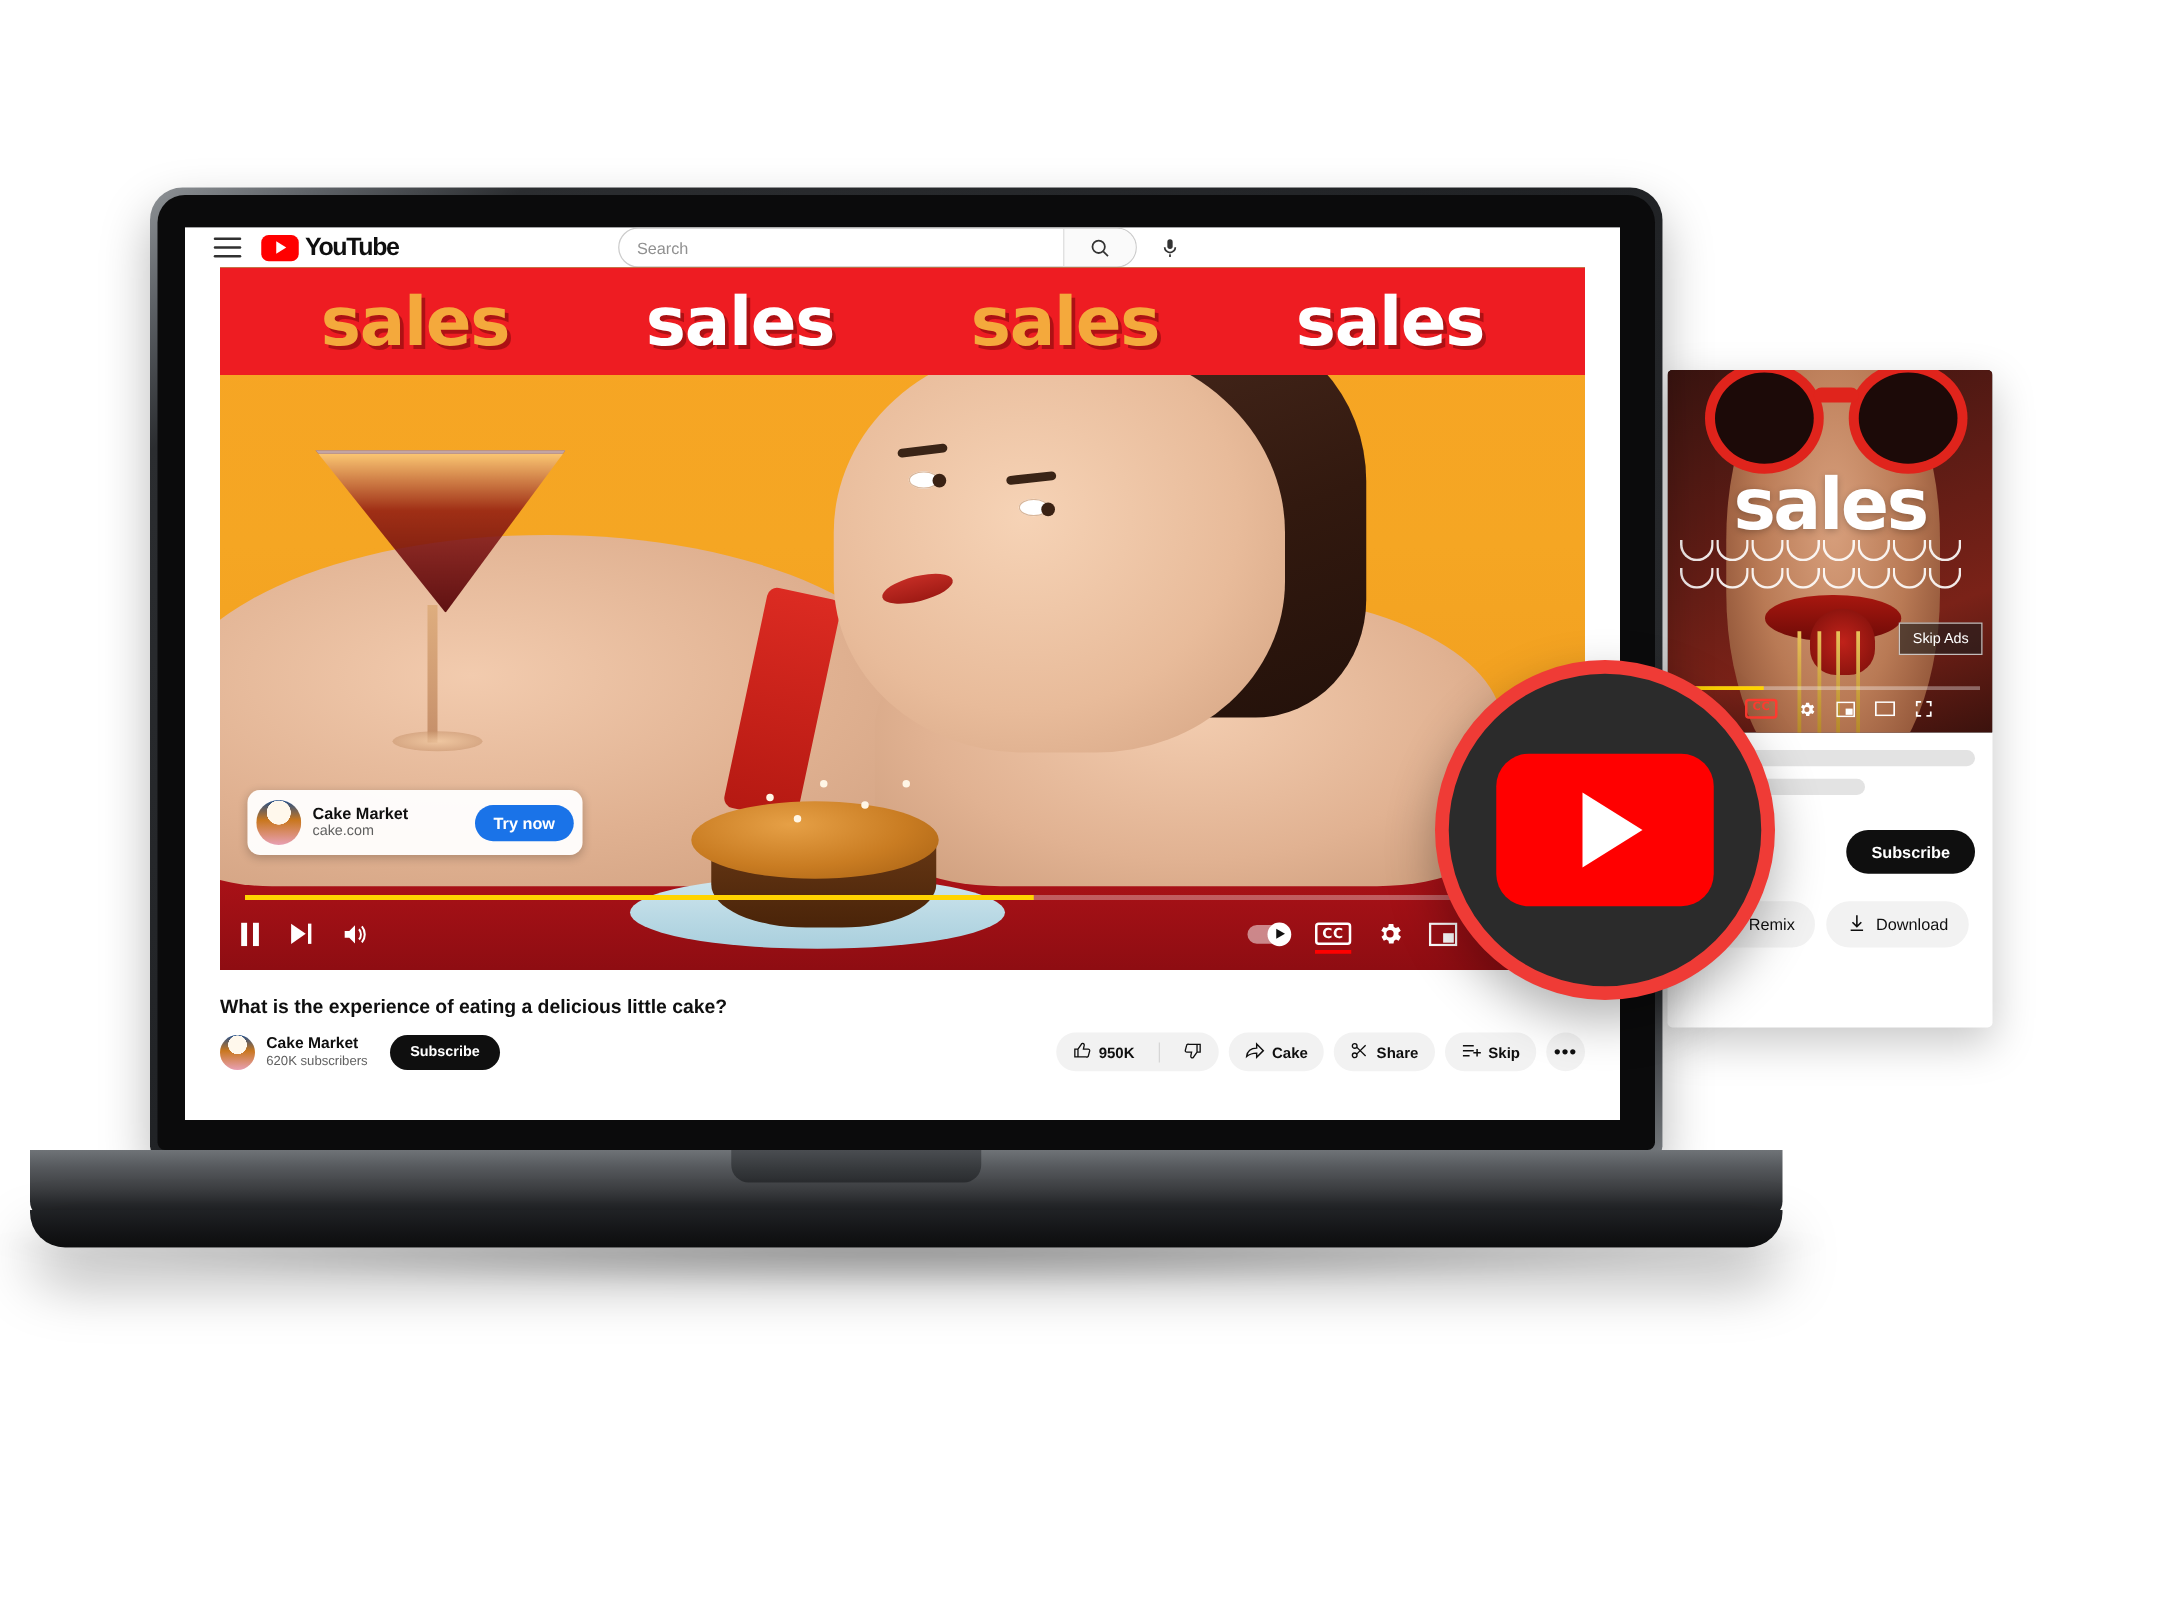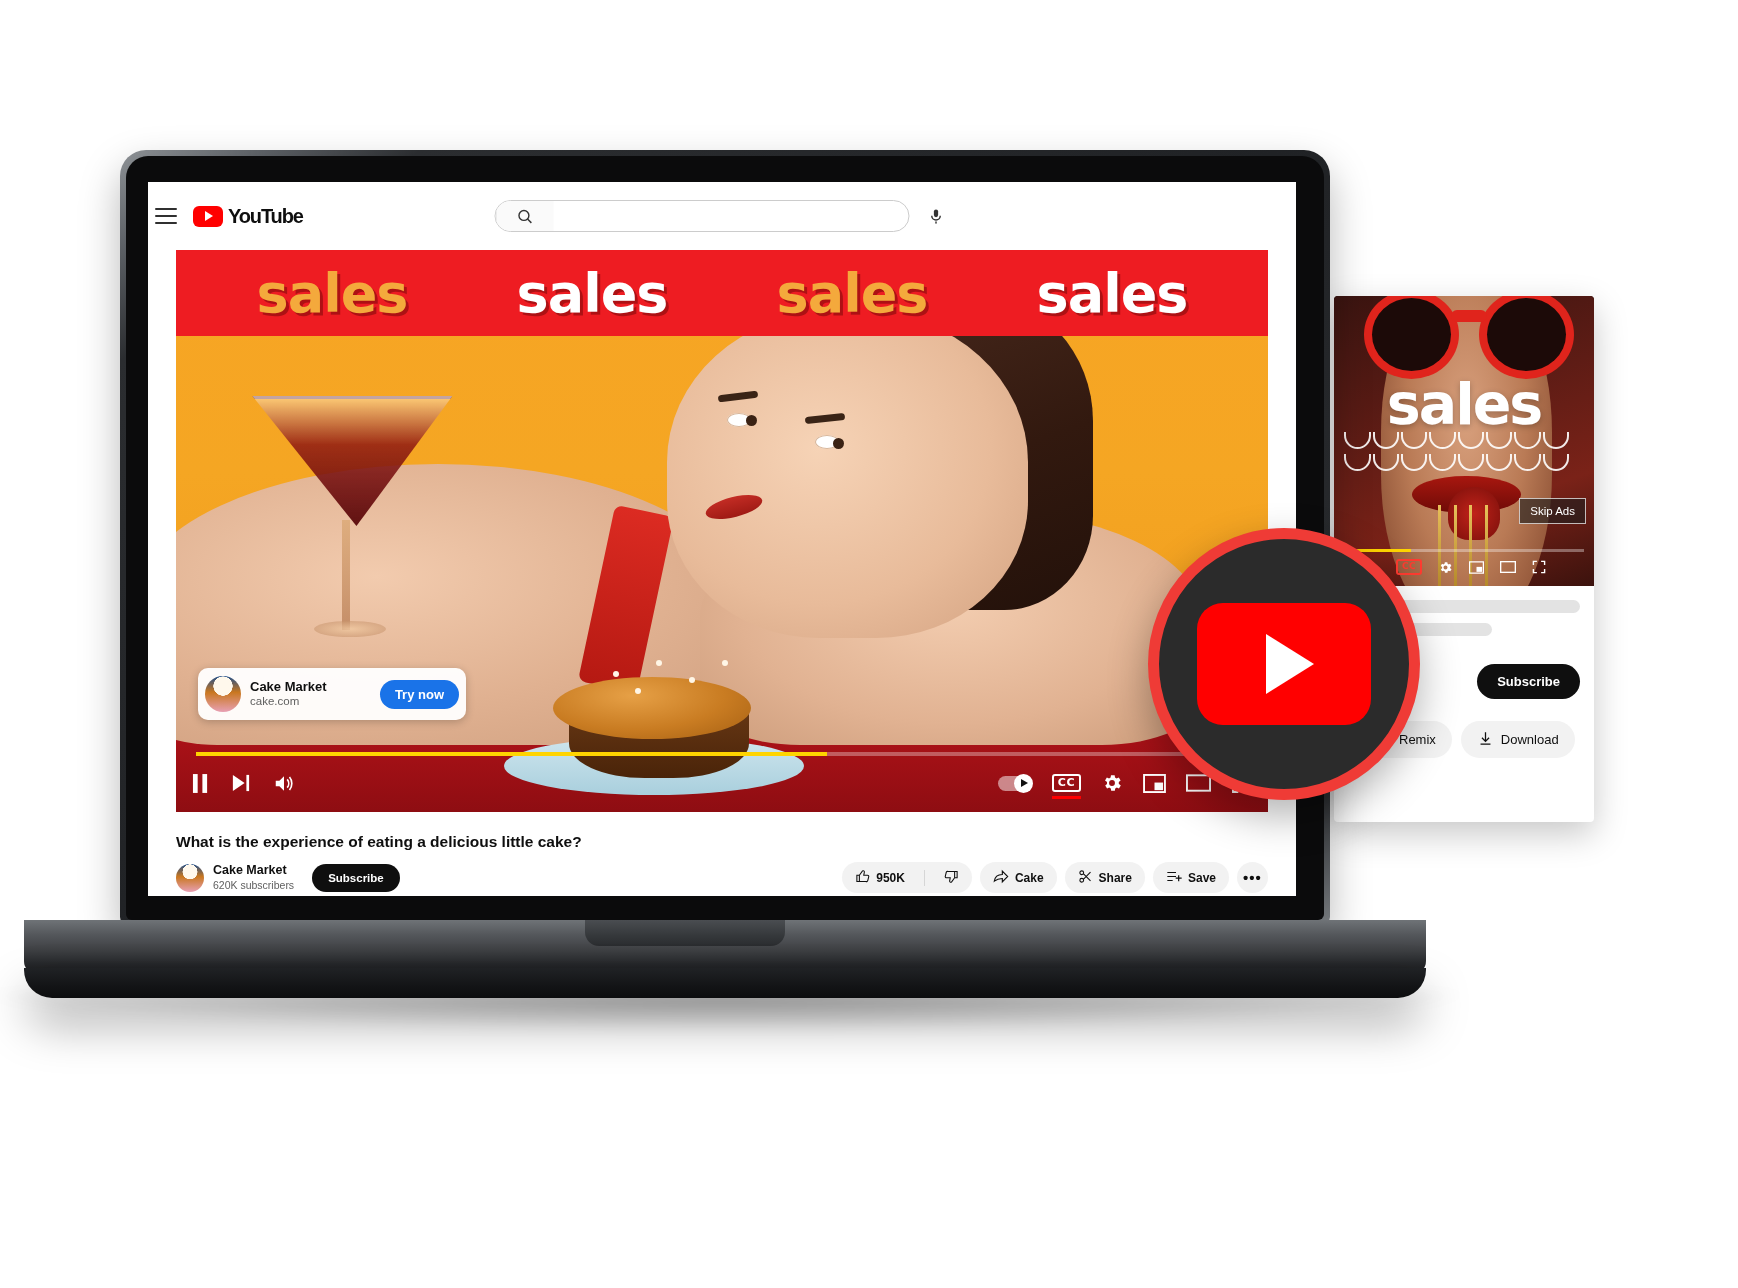--- a/index.html
+++ b/index.html
@@ -43,21 +43,21 @@
     background:linear-gradient(180deg,#4a4d51 0%,#35383b 60%,#2a2c2f 100%);
     border-radius:0 0 14px 14px;
   }
   .base-shadow {
     position:absolute; left:-150px; top:842px; width:1510px; height:40px;
     background:radial-gradient(ellipse at 50% 0%, rgba(0,0,0,.35) 0%, rgba(0,0,0,0) 70%);
     filter:blur(6px);
   }
 
   
-  .yt-header { height:68px; display:flex; align-items:center; padding:0 1px;
+  .yt-header { height:32px; display:flex; align-items:center; padding:0 17px;
     background:#fff; position:relative; }
   .burger { width:22px; height:16px; margin:0 16px 0 6px; display:flex;
     flex-direction:column; justify-content:space-between; cursor:pointer; }
   .burger span { display:block; height:2px; background:#303030; border-radius:1px; }
   .yt-logo { display:flex; align-items:center; gap:5px; cursor:pointer; }
   .yt-logo .play-box { width:30px; height:21px; background:#FF0000; border-radius:6px;
     display:flex; align-items:center; justify-content:center; }
   .yt-logo .play-box i { width:0; height:0; border-left:8px solid #fff;
     border-top:5px solid transparent; border-bottom:5px solid transparent; margin-left:2px; }
   .yt-logo .wordmark { font-size:20px; font-weight:bold; color:#0f0f0f; letter-spacing:-1.1px; }
@@ -392,20 +392,21 @@
           </div>
           <div class="yt-logo">
             <span class="play-box">
                 <i></i>
               </span>
             <span class="wordmark">YouTube</span>
           </div>
 
           <div class="search-wrap">
             <div class="search-box">
+              <input type="text" placeholder="Search" style="">
               <div class="search-btn">
                 <svg width="17" height="17" viewBox="0 0 24 24" fill="none" stroke="#333" stroke-width="2">
                   <circle cx="10.5" cy="10.5" r="7"></circle>
                     <path d="M15.6 15.6L21 21"></path>
                 </svg>
               </div>
             </div>
             <div class="mic-btn">
               <svg width="17" height="17" viewBox="0 0 24 24" fill="#333">
                 <rect x="9" y="2" width="6" height="11" rx="3"></rect>
@@ -574,21 +575,21 @@
                 </span>
                 <span>Share</span>
               </button>
 
               <button class="pill">
                 <span>
                   <svg width="16" height="15" viewBox="0 0 24 22" fill="none" stroke="#0f0f0f" stroke-width="1.8">
                       <path d="M2 5h13M2 11h13M2 17h8M19 9v9M14.5 13.5h9"></path>
                     </svg>
                 </span>
-                <span>Save</span>
+                <span>Skip</span>
               </button>
 
               <button class="pill round">•••</button>
             </div>
           </div>
         </div>
 
       </div>
     </div>
 

